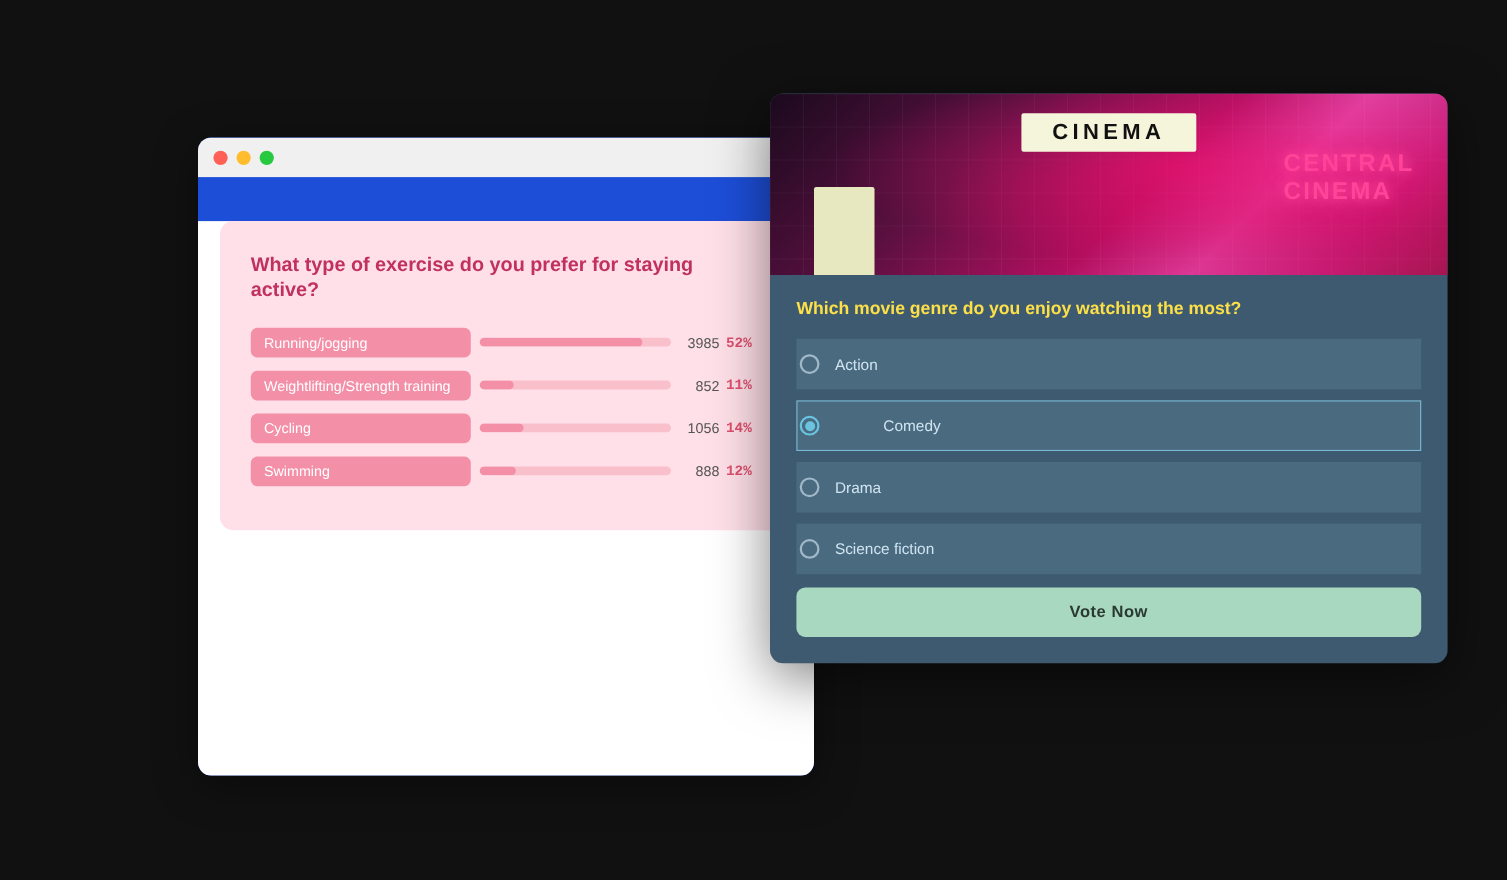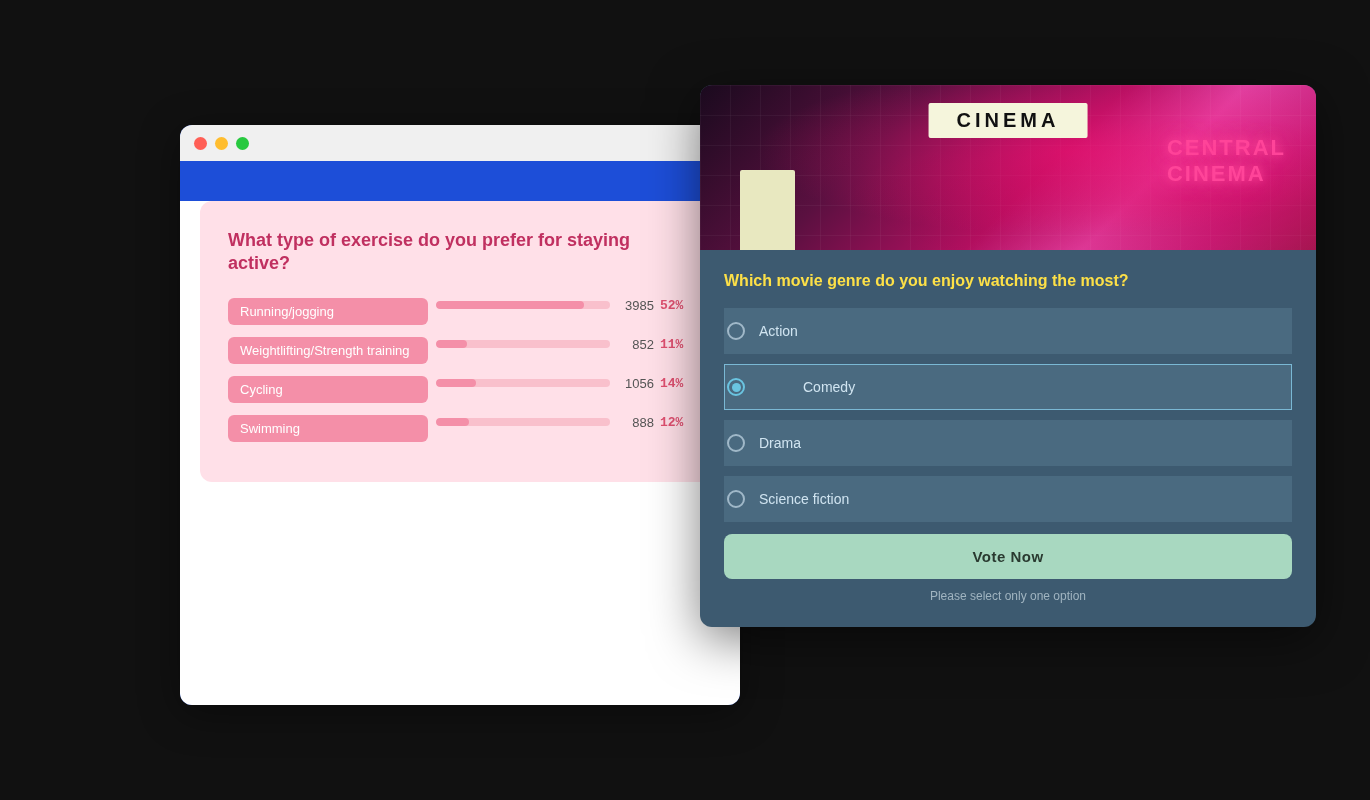--- a/index.html
+++ b/index.html
@@ -56,21 +56,21 @@
     }
     .exercise-title {
       font-size: 18px;
       font-weight: 700;
       color: #c03060;
       margin-bottom: 22px;
       line-height: 1.3;
     }
     .exercise-row {
       display: flex;
-      align-items: flex-start;
+      align-items: center;
       margin-bottom: 12px;
     }
     .exercise-label-box {
       background: #f48fa8;
       color: #fff;
       border-radius: 6px;
       padding: 6px 12px;
       font-size: 13px;
       font-weight: 500;
       min-width: 200px;
@@ -352,15 +352,14 @@
       <div class="radio-circle"></div>
       <span class="option-label">Drama</span>
     </div>
 
     <div class="poll-option">
       <div class="radio-circle"></div>
       <span class="option-label">Science fiction</span>
     </div>
 
     <button class="vote-button">Vote Now</button>
-    <div class="vote-hint">Please select only one option</div>
   </div>
 </div>
 
 </body></html>

